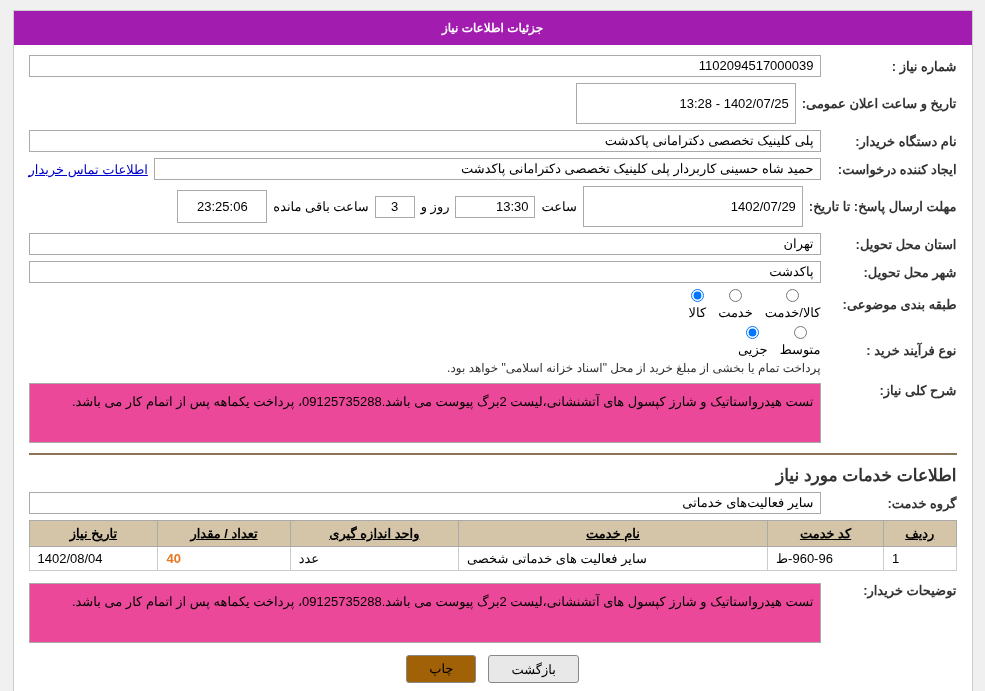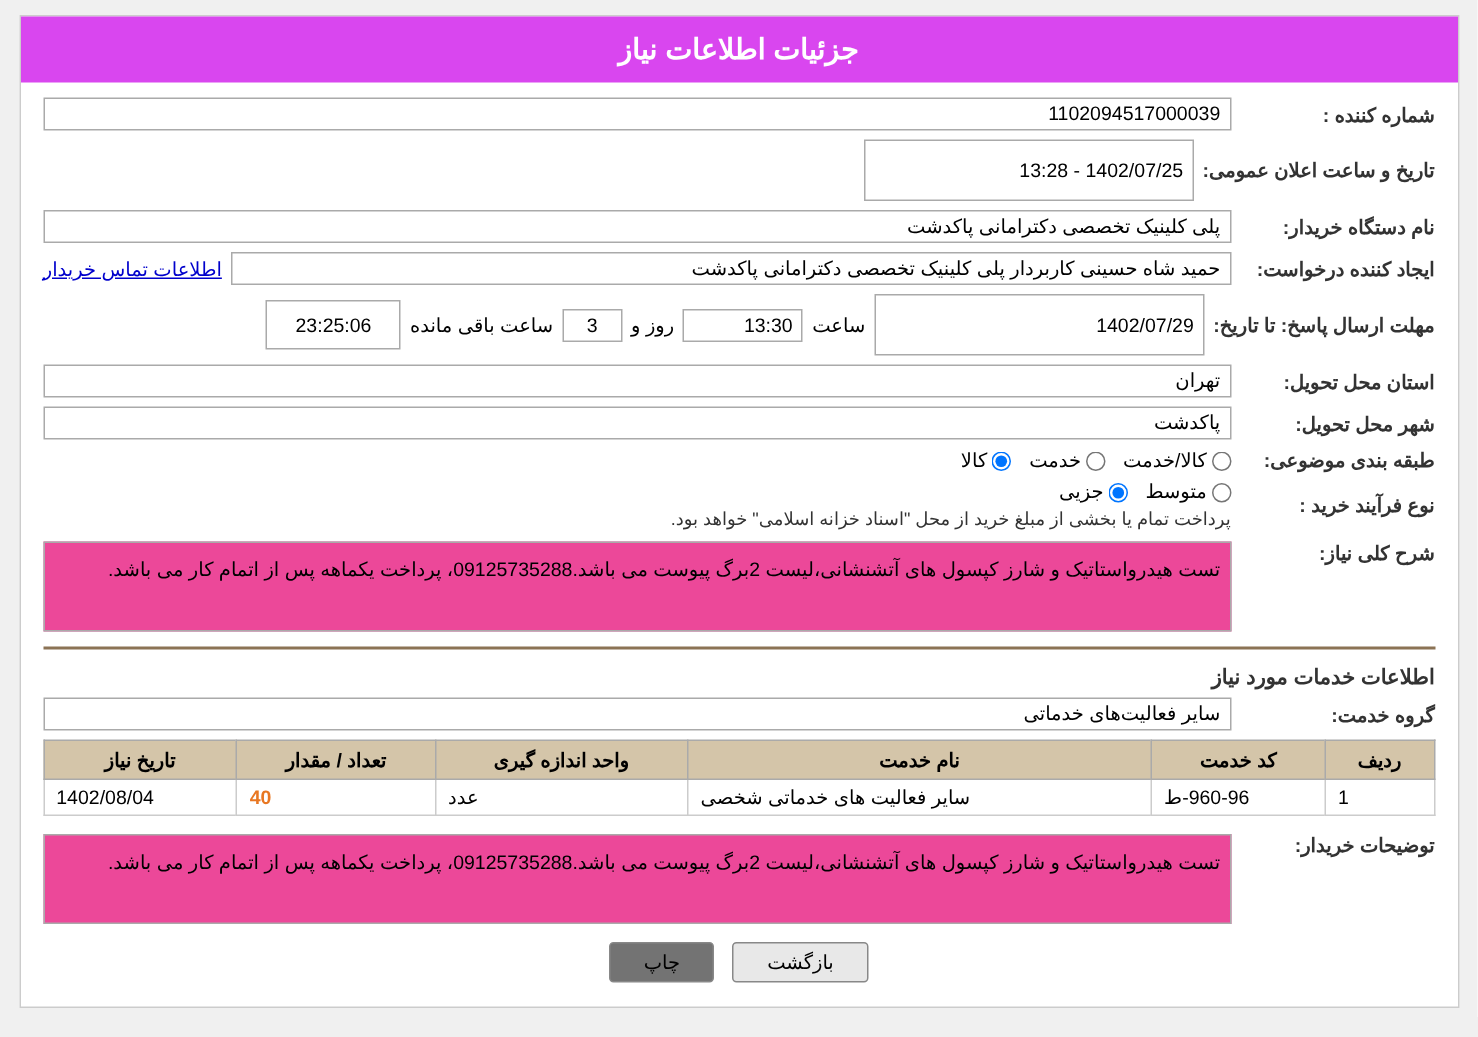--- a/index.html
+++ b/index.html
@@ -12,25 +12,25 @@
       justify-content: center;
       align-items: flex-start;
       padding: 10px;
     }
     .container {
       width: 960px;
       background: #fff;
       border: 1px solid #ccc;
     }
     .header {
-      background: #d946ef;
+      background: #a21caf;
       color: #fff;
       text-align: center;
       padding: 10px;
-      font-size: 19px;
+      font-size: 12px;
       font-weight: bold;
     }
     .content {
       padding: 10px 15px;
     }
     .info-row {
       display: flex;
       align-items: center;
       margin-bottom: 6px;
       gap: 6px;
@@ -63,33 +63,34 @@
       align-items: center;
       gap: 6px;
     }
     .link-blue {
       color: #0000cc;
       text-decoration: underline;
       cursor: pointer;
     }
     .section-title {
       font-weight: bold;
-      font-size: 14px;
+      font-size: 17px;
       margin: 10px 0 6px 0;
       color: #333;
     }
     .radio-group {
       display: flex;
       gap: 12px;
       align-items: center;
     }
     .radio-item {
       display: flex;
-      align-items: flex-end;
+      align-items: center;
       gap: 3px;
+      flex-direction: column;
     }
     .description-box {
       border: 1px solid #aaa;
       background: #ec4899;
       padding: 6px;
       min-height: 60px;
       width: 100%;
       text-align: right;
       line-height: 1.8;
     }
@@ -102,20 +103,21 @@
       width: 100%;
       border-collapse: collapse;
       margin-top: 6px;
     }
     table th {
       background: #d4c5a9;
       border: 1px solid #aaa;
       padding: 5px 8px;
       text-align: center;
       font-weight: bold;
+      text-decoration: underline;
     }
     table td {
       border: 1px solid #ccc;
       padding: 4px 8px;
       text-align: left;
     }
     table tr:nth-child(even) td {
       background: #f9f9f9;
     }
     .buttons-row {
@@ -125,39 +127,40 @@
       margin: 12px 0 6px 0;
     }
     .btn {
       padding: 5px 22px;
       font-size: 13px;
       cursor: pointer;
       border: 1px solid #888;
       border-radius: 3px;
     }
     .btn-print {
-      background: #737373;
+      background: #a16207;
+      font-family: Liberation Serif, serif;
     }
     .btn-back {
       background: #e8e8e8;
     }
     .outer-wrapper {
       position: relative;
     }
   </style>
 </head>
 <body>
 
 <div class="outer-wrapper">
   <div class="container">
     <div class="header">جزئیات اطلاعات نیاز</div>
     <div class="content">
 
       <div class="info-row">
-        <span class="label">شماره کننده :</span>
+        <span class="label">شماره نیاز :</span>
         <div class="value-box">1102094517000039</div>
       </div>
 
       <div class="info-row">
         <span class="label">تاریخ و ساعت اعلان عمومی:</span>
         <div class="value-box-narrow">1402/07/25 - 13:28</div>
       </div>
 
       <div class="info-row">
         <span class="label">نام دستگاه خریدار:</span>

